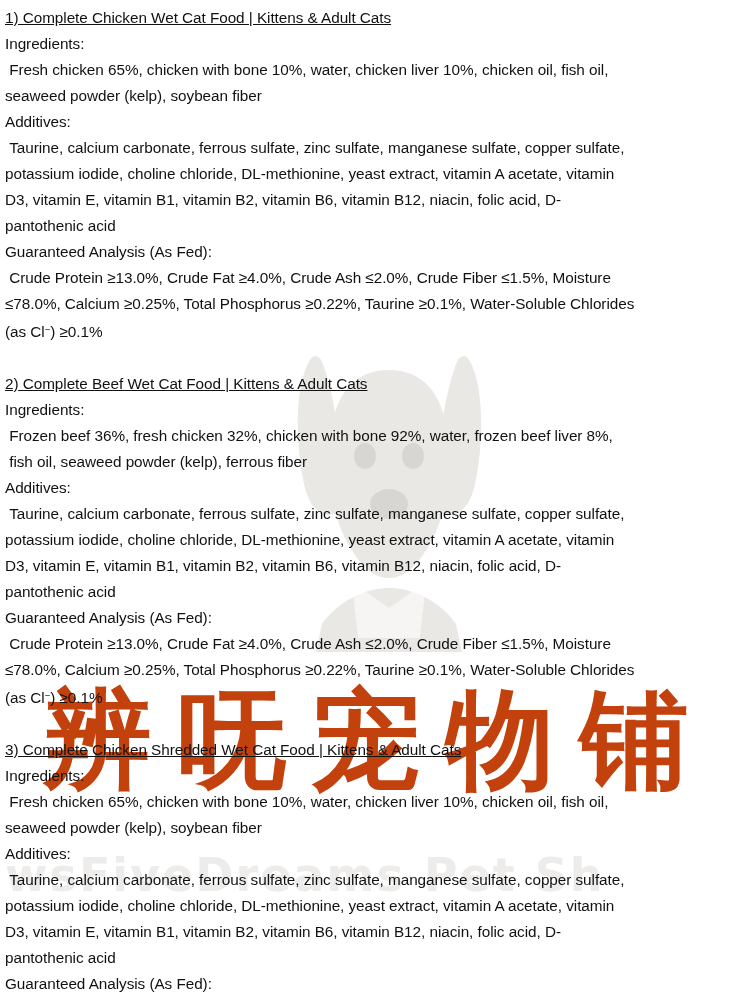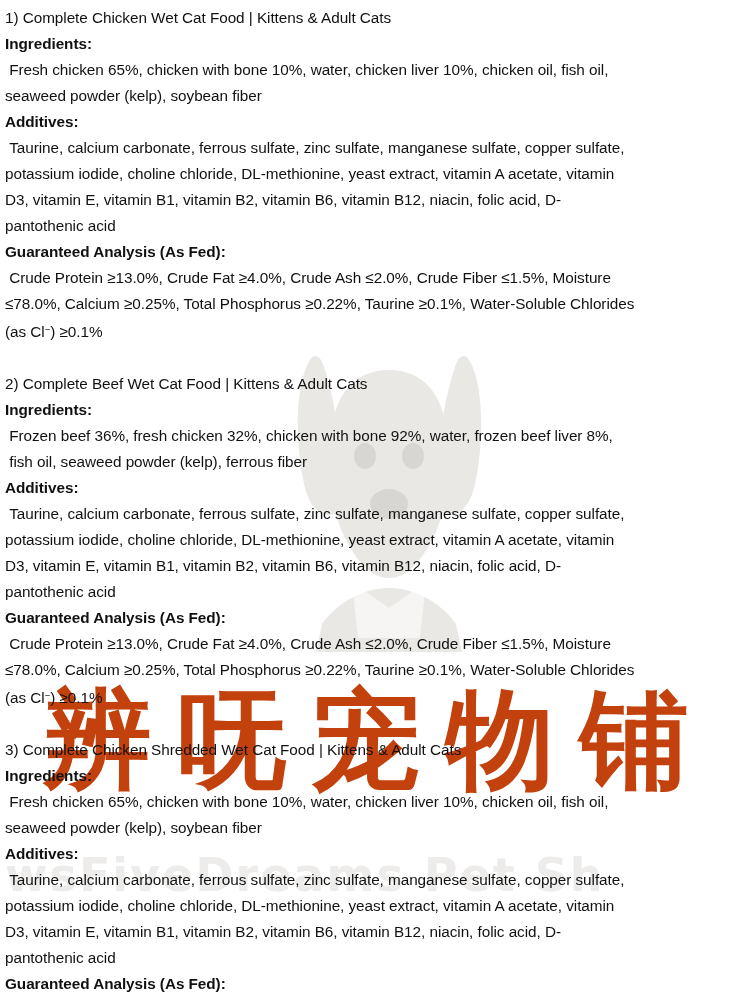--- a/index.html
+++ b/index.html
@@ -74,23 +74,24 @@
 
   .line {
     font-size: 15.3px;
     line-height: 26px;
     white-space: pre-wrap;
     margin: 0;
     letter-spacing: -0.05px;
   }
   .line-title {
     font-weight: 400;
+    text-decoration: underline;
   }
   .line-heading {
-    font-weight: 700;
+    font-weight: 400;
   }
   .sup-minus {
     font-size: 0.62em;
     vertical-align: 0.42em;
     letter-spacing: 0;
   }
 </style>
 </head>
 <body>
 

